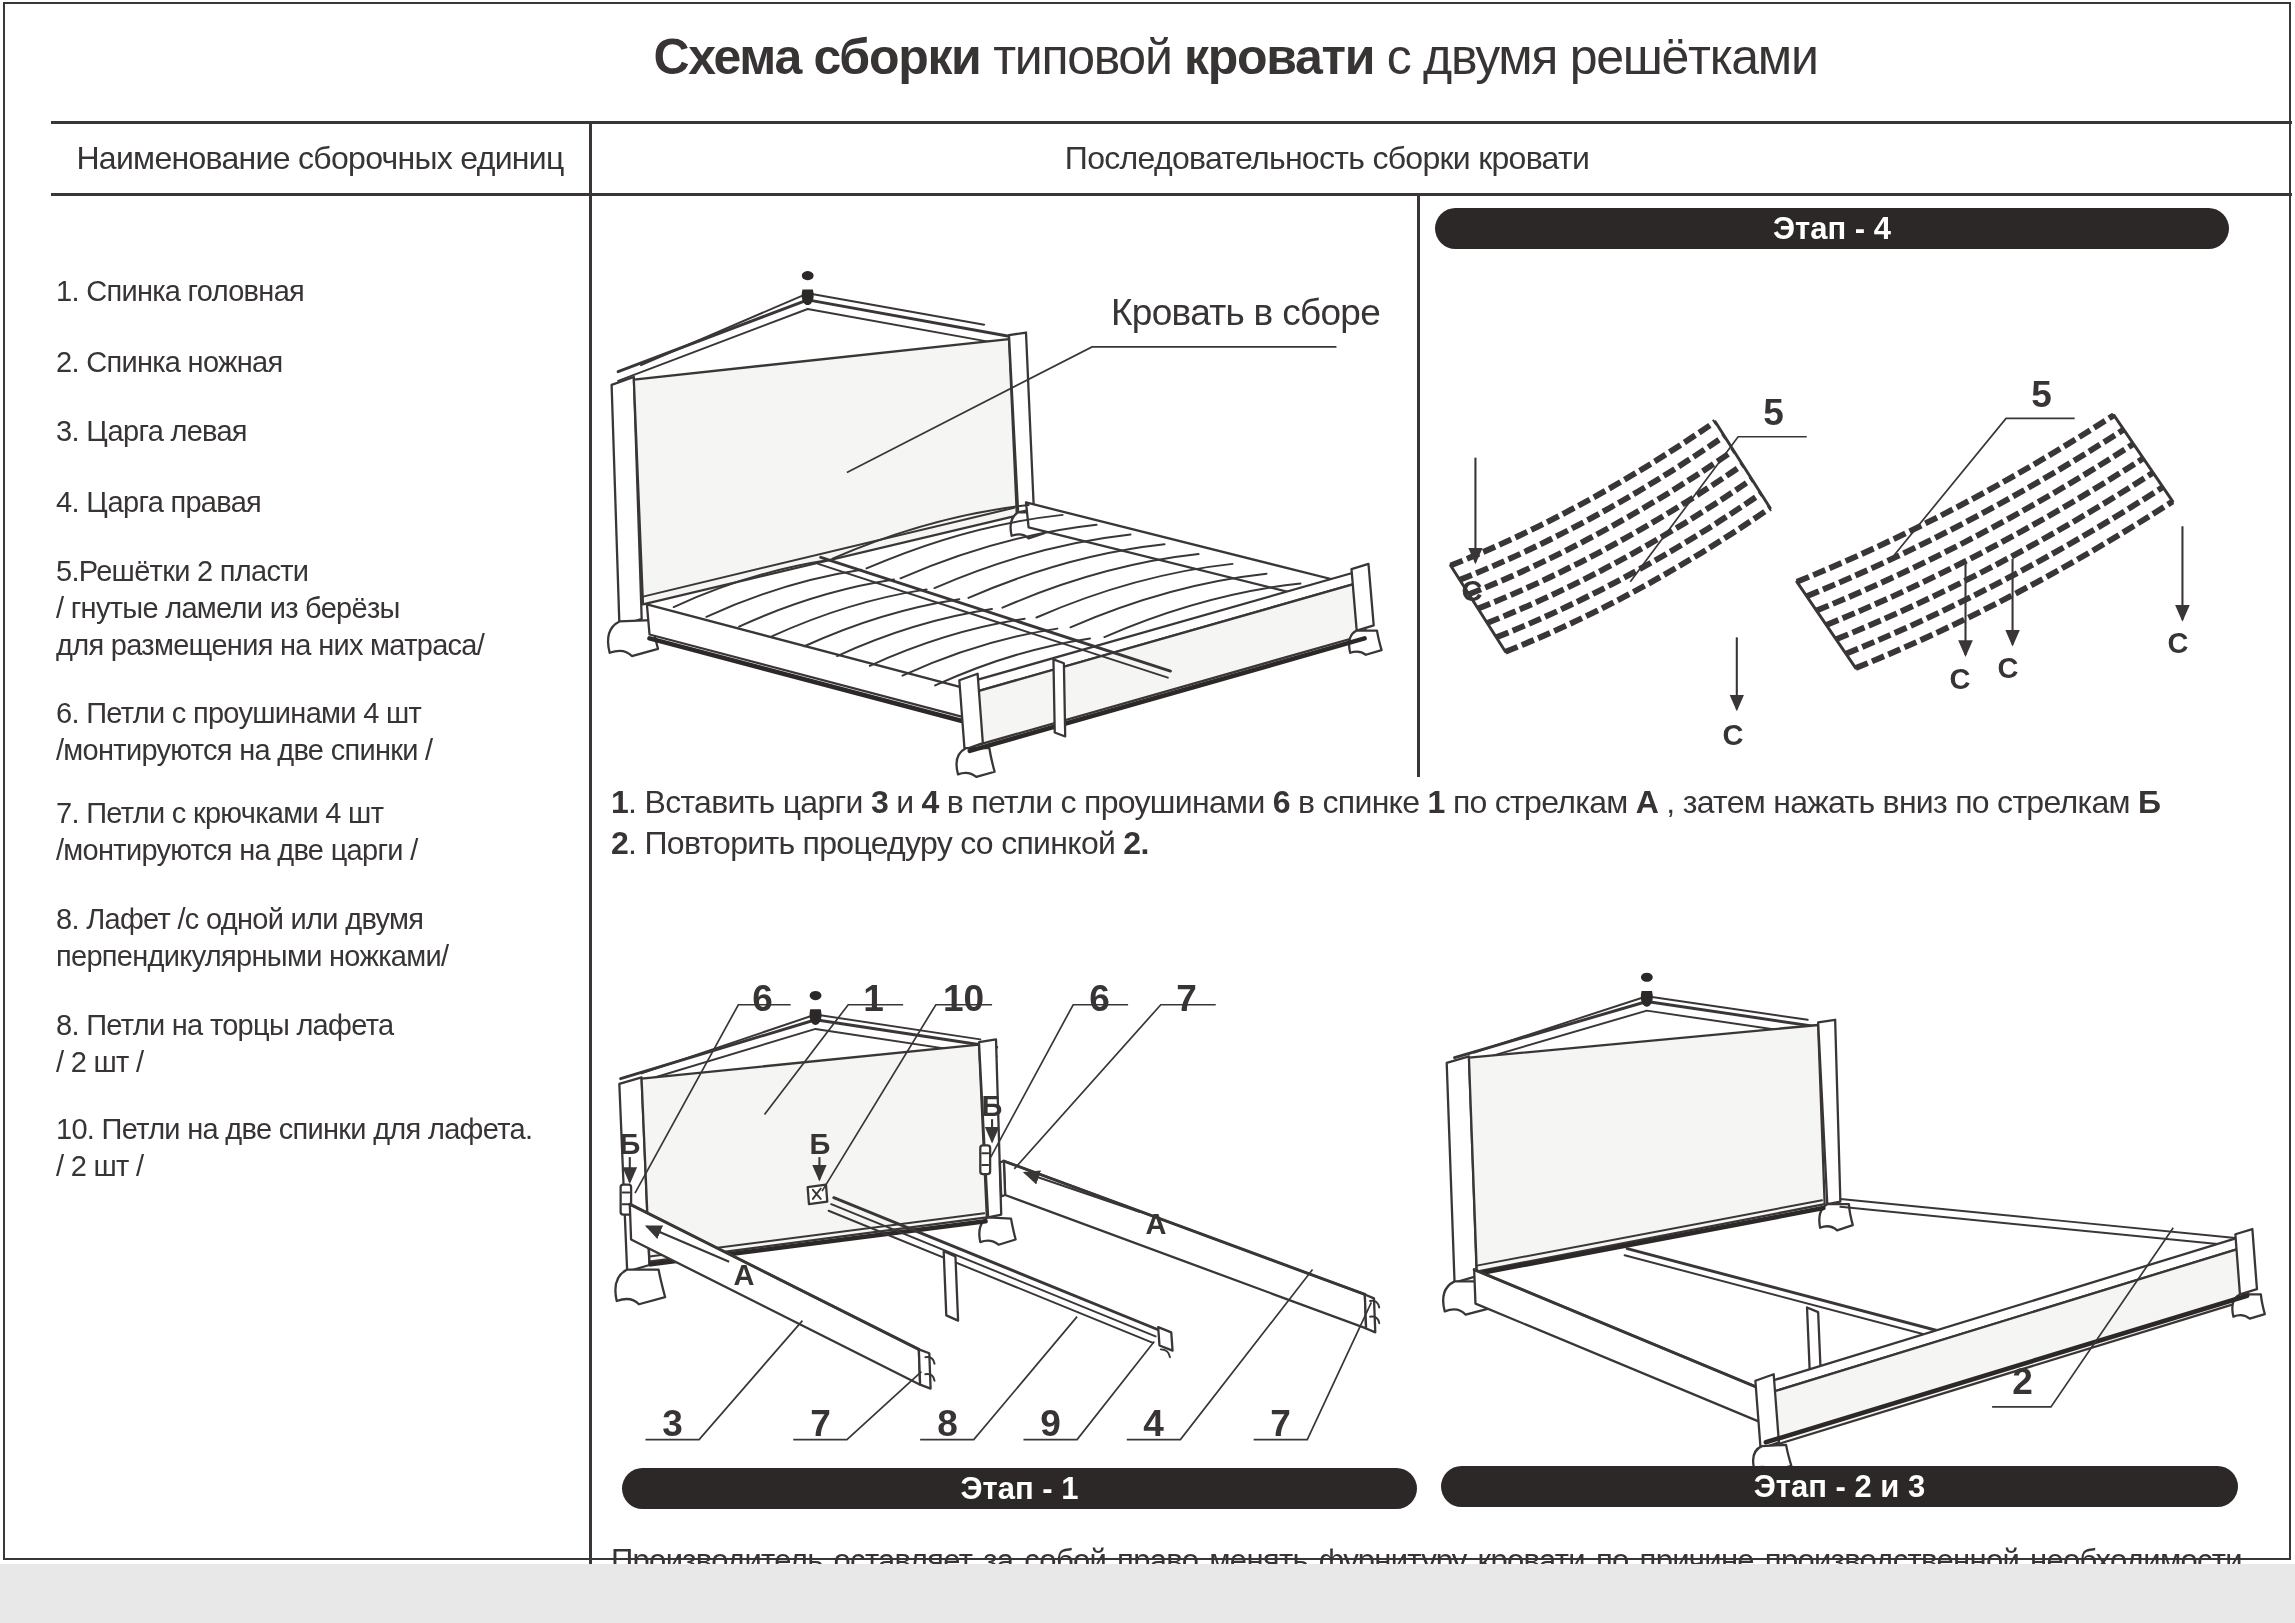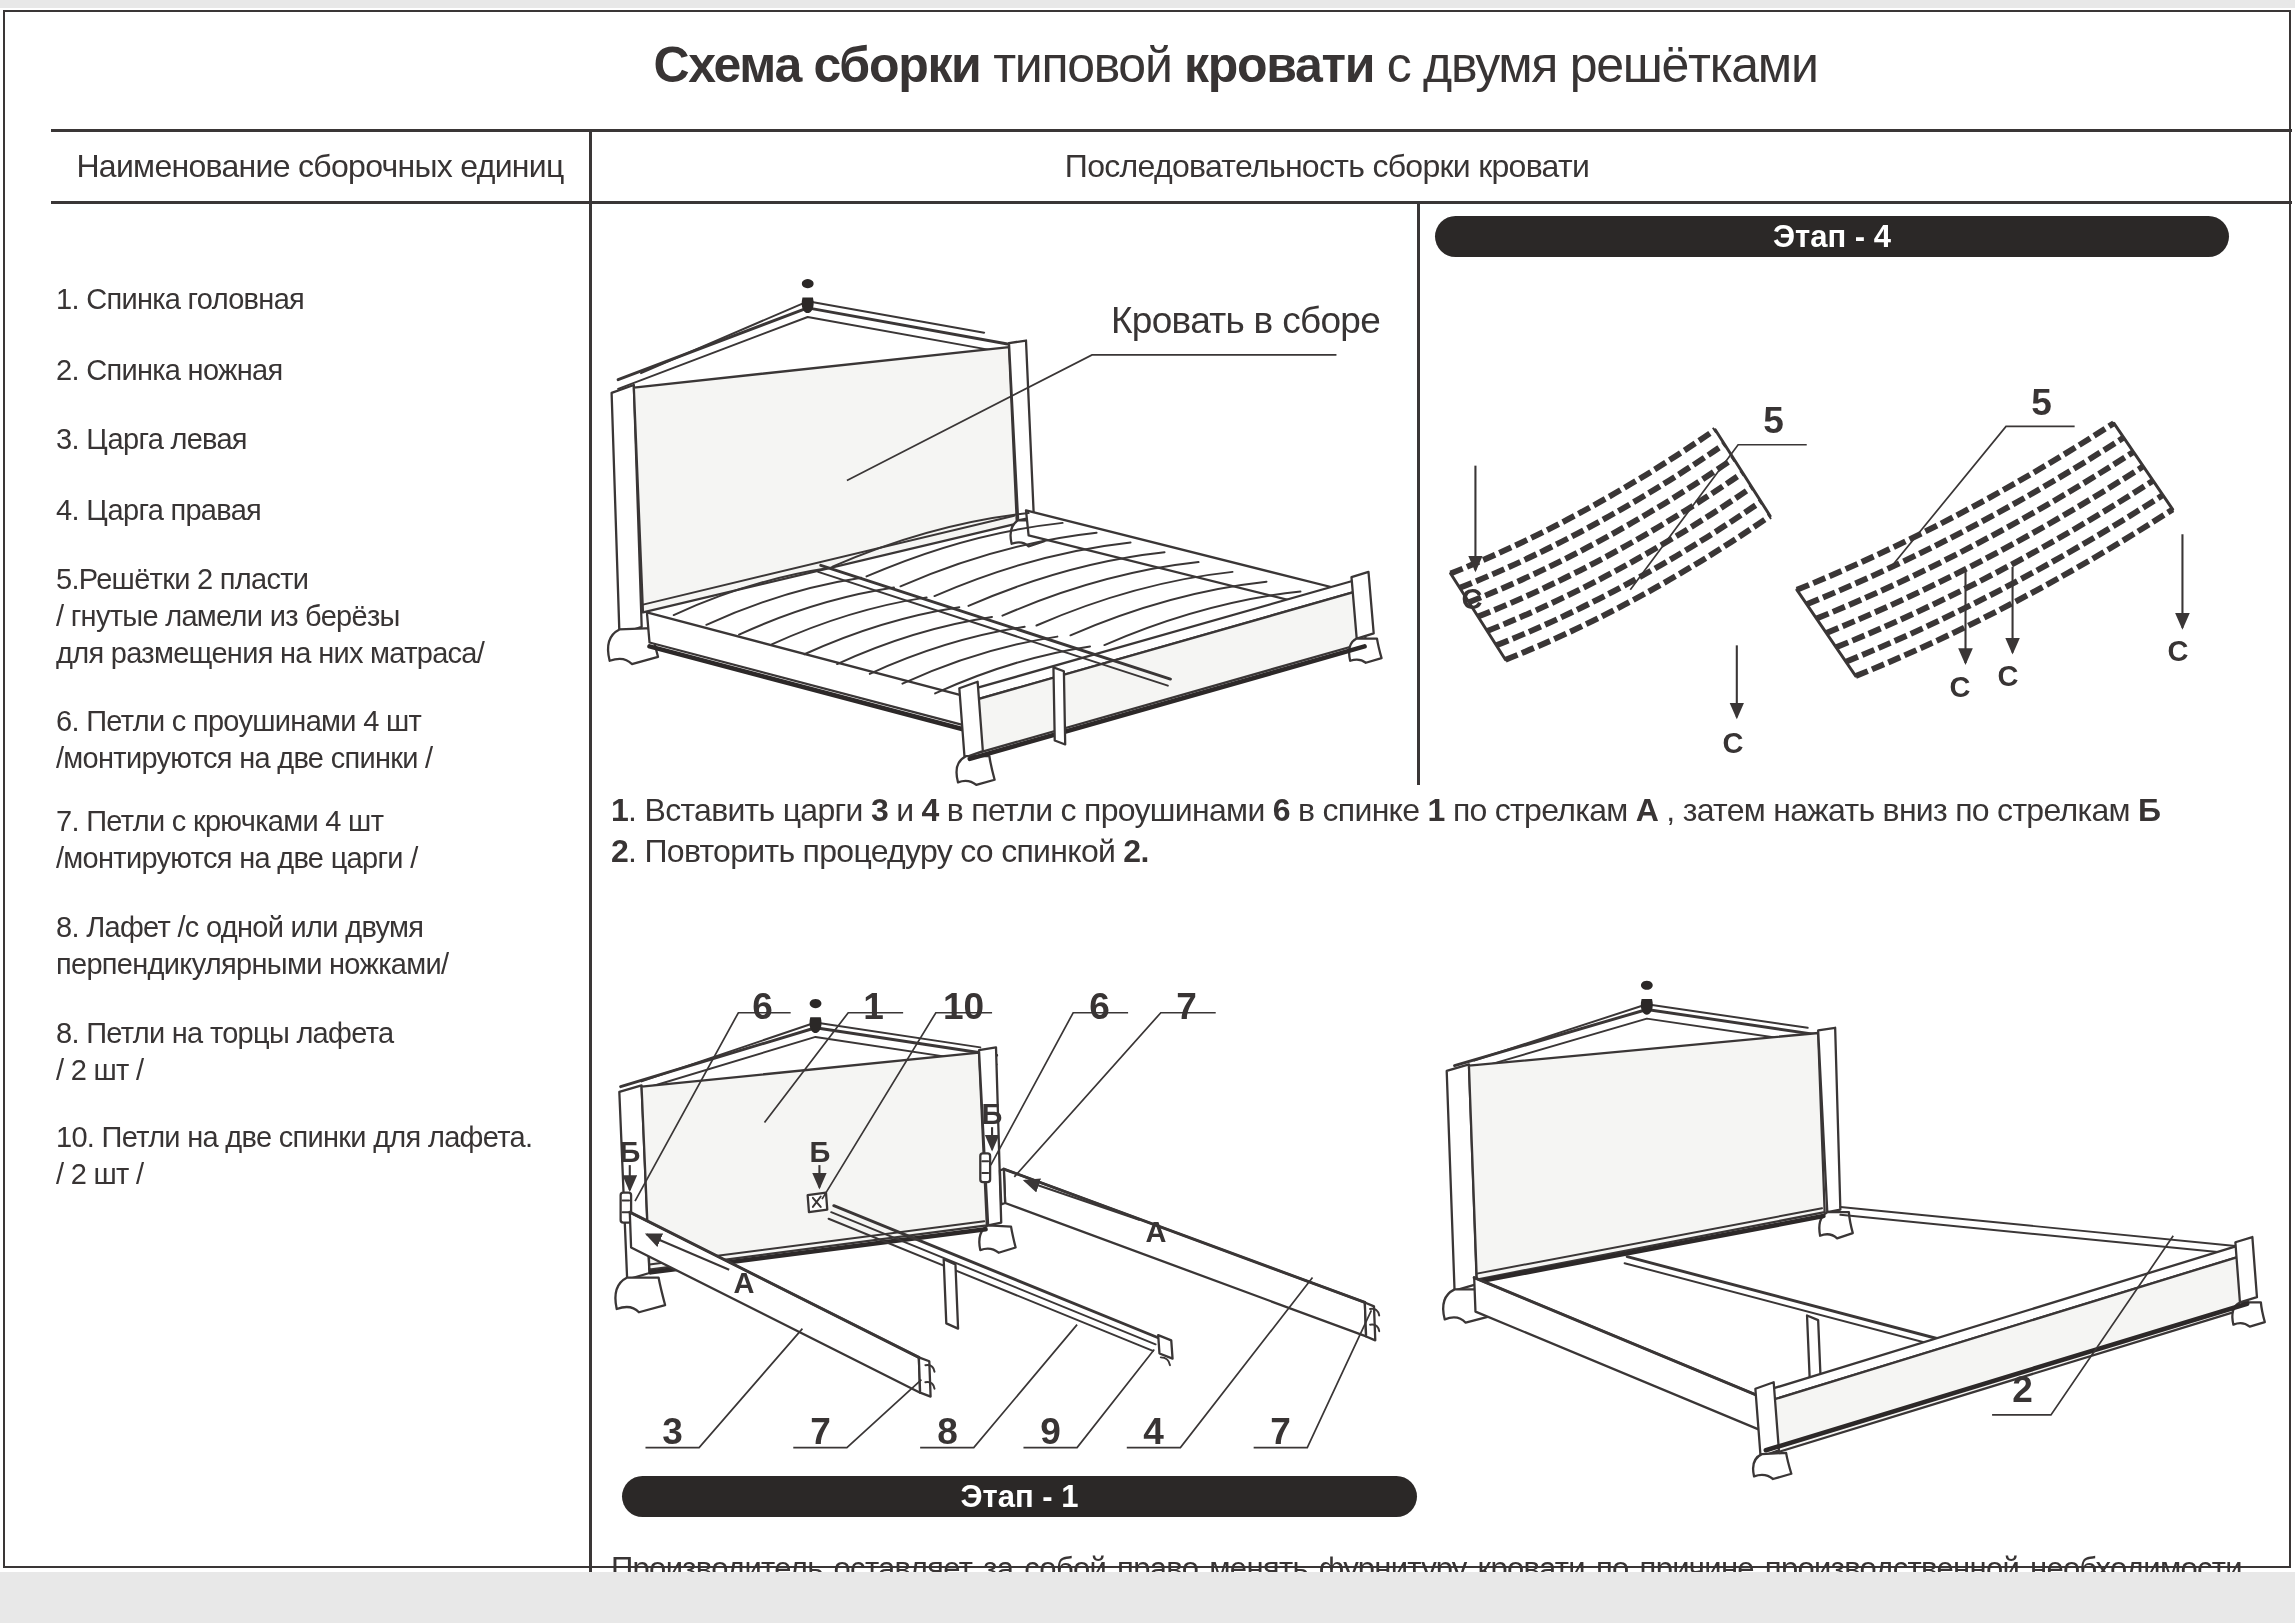--- a/index.html
+++ b/index.html
@@ -1,17 +1,17 @@
 <!DOCTYPE html>
 <html style="font-size:10.5px"><head>
 <meta charset="utf-8">
 <style>
   html,body{margin:0;padding:0;background:#e8e8e8;}
   #page{position:relative;width:2295px;height:1564px;background:#ffffff;
-        font-family:"Liberation Sans","DejaVu Sans",sans-serif;color:#383434;overflow:hidden;letter-spacing:-0.7px;margin-top:8px;}
+        font-family:"Liberation Sans","DejaVu Sans",sans-serif;color:#383434;overflow:hidden;letter-spacing:-0.7px;}
   .hline{position:absolute;background:#3a3636;height:2.6px;}
   .vline{position:absolute;background:#3a3636;width:2.6px;}
   .page-border{position:absolute;left:3.3px;top:2px;right:3.9px;bottom:3.9px;border:2.6px solid #3a3636;pointer-events:none;}
   .title{position:absolute;top:27.5px;left:0;right:0;text-align:center;font-size:50px;transform:translateX(88px);letter-spacing:-1.3px;white-space:nowrap;}
   .title b{font-weight:700;}
   .hdr{position:absolute;top:140px;font-size:32px;text-align:center;letter-spacing:-0.7px;}
   .parts{position:absolute;left:56px;width:523px;font-size:29px;line-height:37px;}
   .pitem{position:absolute;left:0;}
   .pitem span{display:block;}
   .instr{position:absolute;left:611px;width:1647px;font-size:32px;white-space:nowrap;}
@@ -320,16 +320,19 @@
       <polygon class="fillw" points="1230,398 1256,390 1263,482 1237,490"></polygon>
       <path class="fillw" d="M506,722 q-18,8 -12,34 q17,-6 29,4 l28,-8 q-6,-20 -8,-32 z"></path>
       <path class="fillw" d="M1237,490 q-16,8 -10,34 q14,-6 25,3 l23,-7 q-5,-18 -6,-30 z"></path>
       <path class="thick" d="M512,716 L1248,492"></path>
     </g>
     <g>
       <path class="lead" d="M858,662 L948,662 L1135,388"></path>
     </g>
   </svg>
   <span class="callout" style="left:2022px;top:1361px;">2</span>
+  <div class="badge" style="left:1441px;top:1466px;width:797px;">
+      <span>Этап -  2 и 3</span>
+    </div>
 
   <div class="note">Производитель  оставляет  за  собой  право  менять  фурнитуру  кровати  по  причине производственной необходимости</div>
 </div>
 
 
 </body></html>

